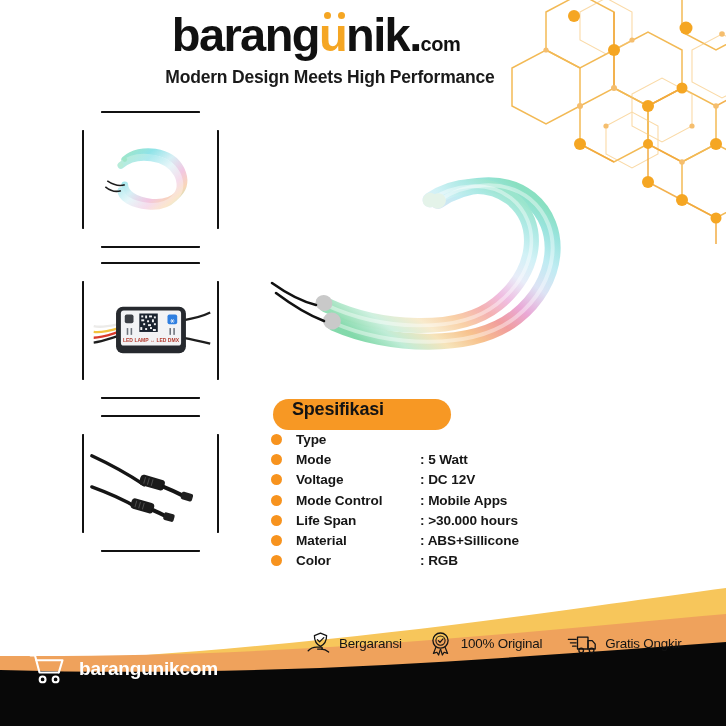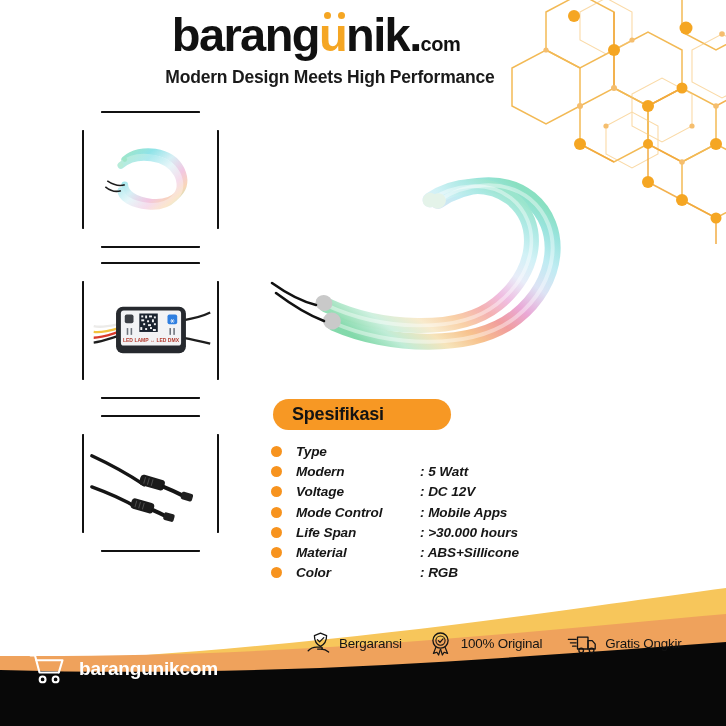--- a/index.html
+++ b/index.html
@@ -108,35 +108,34 @@
   .hero svg { display:block; width:100%; height:100%; }
 
   
   .spec-badge {
     position:absolute;
     left:273px; top:399px;
     width:178px; height:31px;
     background:#F79824;
     border-radius:15.5px;
     display:flex;
-    align-items:center;
+    align-items:flex-start;
   }
   .spec-badge span {
     margin-left:19px;
     font-size:18px;
     font-weight:bold;
     color:#131313;
     letter-spacing:-0.2px;
   }
 
   .spec-list {
     position:absolute;
-    left:271px; top:444px;
+    left:271px; top:432px;
     width:400px;
-    font-style:italic;
   }
   .spec-row {
     display:flex;
     align-items:baseline;
     height:20.2px;
   }
   .spec-bullet {
     width:11px; height:11px;
     border-radius:50%;
     background:#F7931E;
@@ -420,21 +419,21 @@
     <span>Spesifikasi</span>
   </div>
 
   <div class="spec-list">
     <div class="spec-row">
       <span class="spec-bullet"></span>
       <span class="spec-key">Type</span>
     </div>
     <div class="spec-row">
       <span class="spec-bullet"></span>
-      <span class="spec-key">Modern</span>
+      <span class="spec-key">Mode</span>
       <span class="spec-val"><span>:</span> <span>5 Watt</span></span>
     </div>
     <div class="spec-row">
       <span class="spec-bullet"></span>
       <span class="spec-key">Voltage</span>
       <span class="spec-val"><span>:</span> <span>DC 12V</span></span>
     </div>
     <div class="spec-row">
       <span class="spec-bullet"></span>
       <span class="spec-key">Mode Control</span>

